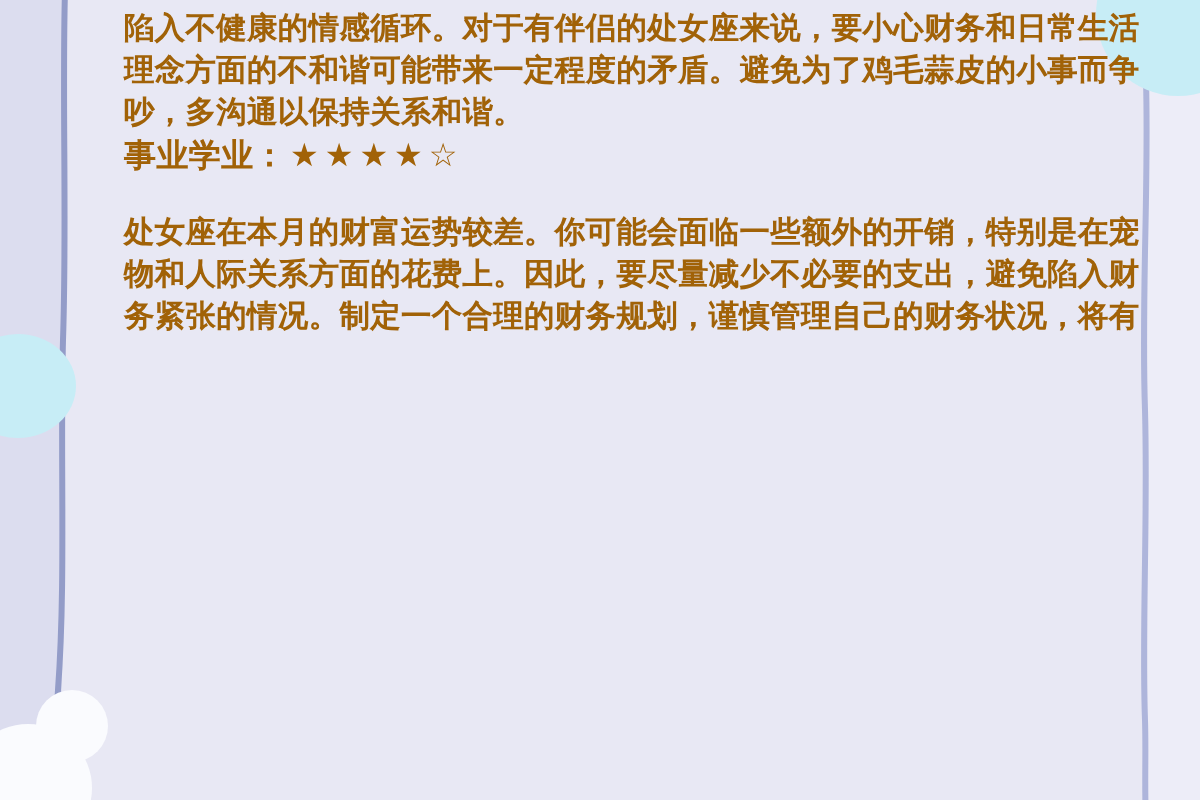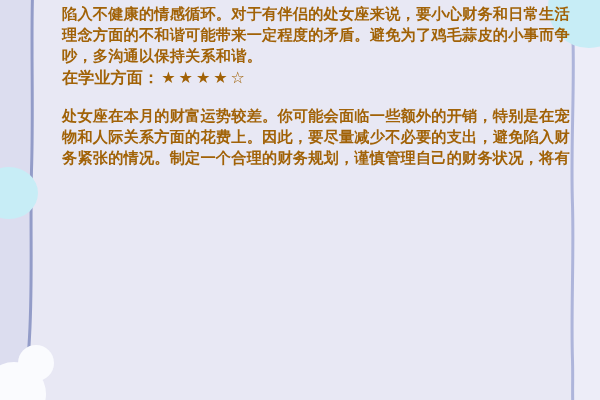--- a/index.html
+++ b/index.html
@@ -83,19 +83,19 @@
 
 <div class="cloud cloud-cyan cloud-top-right"></div>
 <div class="cloud cloud-cyan cloud-left"></div>
 <div class="cloud cloud-white cloud-bottom-a"></div>
 <div class="cloud cloud-white cloud-bottom-b"></div>
 
 <div class="content">
   <p class="intro">陷入不健康的情感循环。对于有伴侣的处女座来说，要小心财务和日常生活理念方面的不和谐可能带来一定程度的矛盾。避免为了鸡毛蒜皮的小事而争吵，多沟通以保持关系和谐。</p>
 
   <div class="rating rating-career">
-    <span>在学业方面：</span><span class="stars">★★★★☆</span>
+    <span>事业学业：</span><span class="stars">★★★★☆</span>
   </div>
 
 
 
   <p>处女座在本月的财富运势较差。你可能会面临一些额外的开销，特别是在宠物和人际关系方面的花费上。因此，要尽量减少不必要的支出，避免陷入财务紧张的情况。制定一个合理的财务规划，谨慎管理自己的财务状况，将有</p>
 </div>
 
 </body></html>

